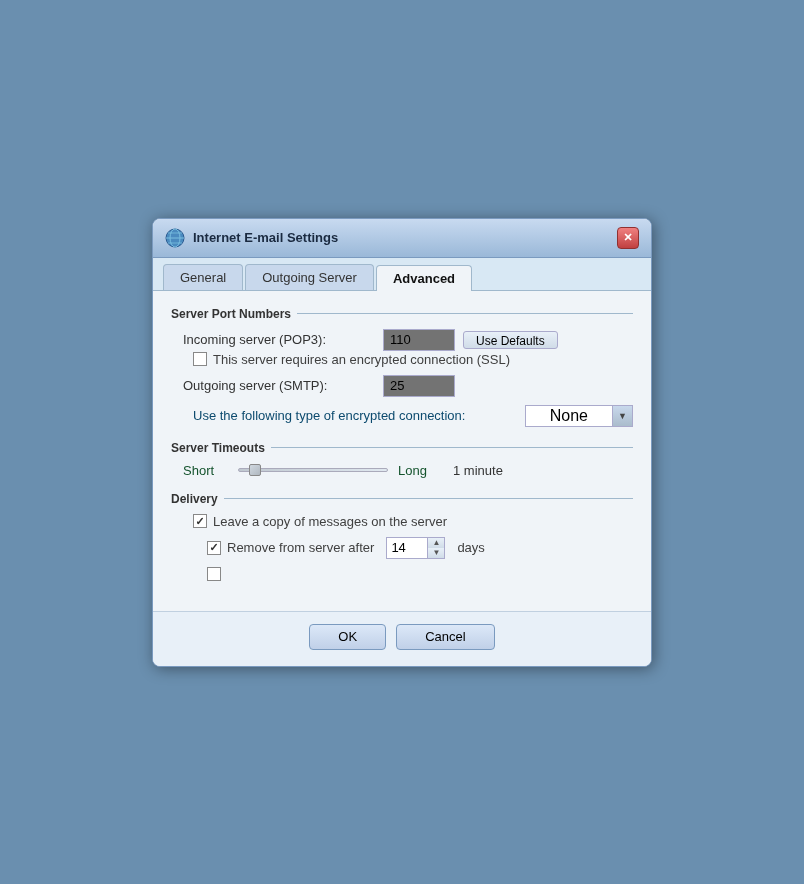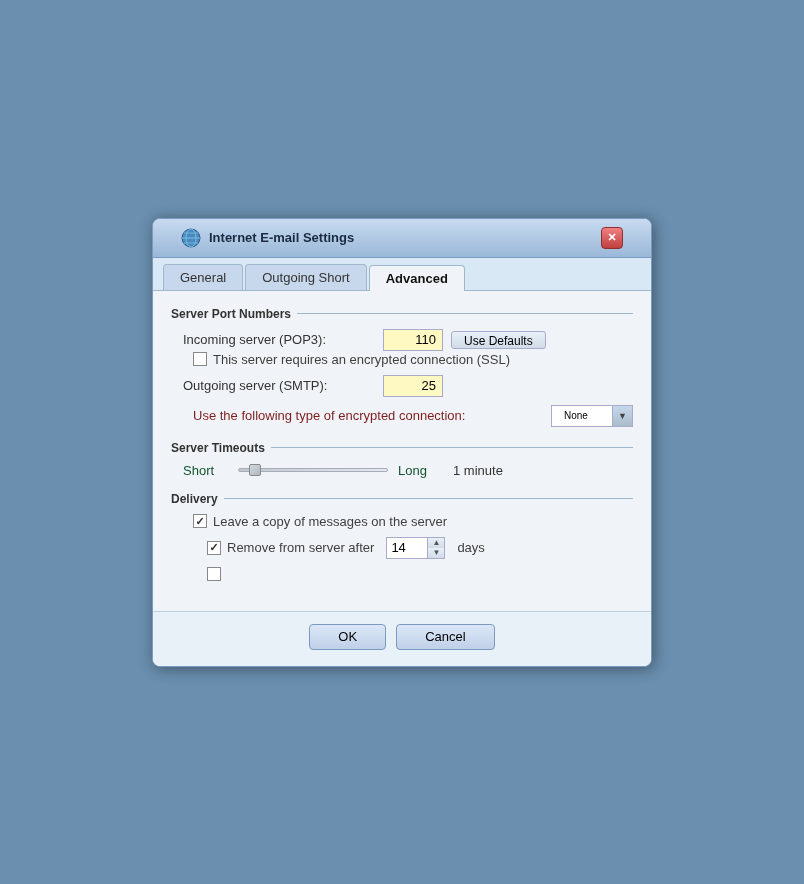--- a/index.html
+++ b/index.html
@@ -16,21 +16,21 @@
     .dialog {
       width: 500px;
       background: #f0f4f8;
       border: 1px solid #7a9abf;
       border-radius: 8px;
       box-shadow: 2px 2px 15px rgba(0,0,0,0.4);
       overflow: hidden;
     }
     .title-bar {
       background: linear-gradient(to bottom, #c8daf0, #9ab8d8);
-      padding: 8px 28px;
+      padding: 8px 12px;
       display: flex;
       align-items: center;
       justify-content: space-between;
       border-bottom: 1px solid #7a9abf;
     }
     .title-bar-left {
       display: flex;
       align-items: center;
       gap: 8px;
     }
@@ -110,26 +110,25 @@
       align-items: center;
       margin-bottom: 1px;
       padding-left: 12px;
     }
     .field-label {
       color: #333;
       min-width: 200px;
     }
     .field-input {
       border: 1px solid #aac;
-      background: #fef9c3;
+      background: #737373;
       padding: 2px 6px;
-      width: 60px;
+      width: 72px;
       font-size: 13px;
       height: 22px;
-      text-align: right;
     }
     .use-defaults-btn {
       margin-left: 8px;
       padding: 2px 12px;
       border: 1px solid #aac;
       background: linear-gradient(to bottom, #e8f0f8, #d0dce8);
       border-radius: 3px;
       cursor: pointer;
       font-size: 12px;
       height: 18px;
@@ -257,34 +256,34 @@
       padding-left: 12px;
     }
     .encrypt-row {
       display: flex;
       align-items: center;
       margin-bottom: 8px;
       padding-left: 22px;
       gap: 0;
     }
     .encrypt-label {
-      color: #7f1d1d;
+      color: #0c4a6e;
       flex: 1;
     }
     .dropdown-wrap {
       display: flex;
       align-items: center;
       border: 1px solid #aac;
       background: white;
       height: 22px;
       margin-left: 8px;
     }
     .dropdown-val {
-      padding: 0 12px;
-      font-size: 10px;
+      padding: 0 24px;
+      font-size: 16px;
       min-width: 60px;
     }
     .dropdown-arrow {
       width: 20px;
       height: 20px;
       background: linear-gradient(to bottom, #c8d8ec, #aabccc);
       border-left: 1px solid #aac;
       display: flex;
       align-items: center;
       justify-content: center;
@@ -308,21 +307,21 @@
         <line x1="3" y1="5" x2="17" y2="5" stroke="#7abfe0" stroke-width="0.8"></line>
         <line x1="3" y1="15" x2="17" y2="15" stroke="#7abfe0" stroke-width="0.8"></line>
       </svg>
       <span class="title-text">Internet E-mail Settings</span>
     </div>
     <div class="close-btn">✕</div>
   </div>
 
   <div class="tabs">
     <div class="tab">General</div>
-    <div class="tab">Outgoing Short</div>
+    <div class="tab">Outgoing Server</div>
     <div class="tab active">Advanced</div>
   </div>
 
   <div class="tab-content">
 
     <div class="section">
       <div class="section-title">Server Port Numbers</div>
 
       <div class="field-row">
         <span class="field-label">Incoming server (POP3):</span>

